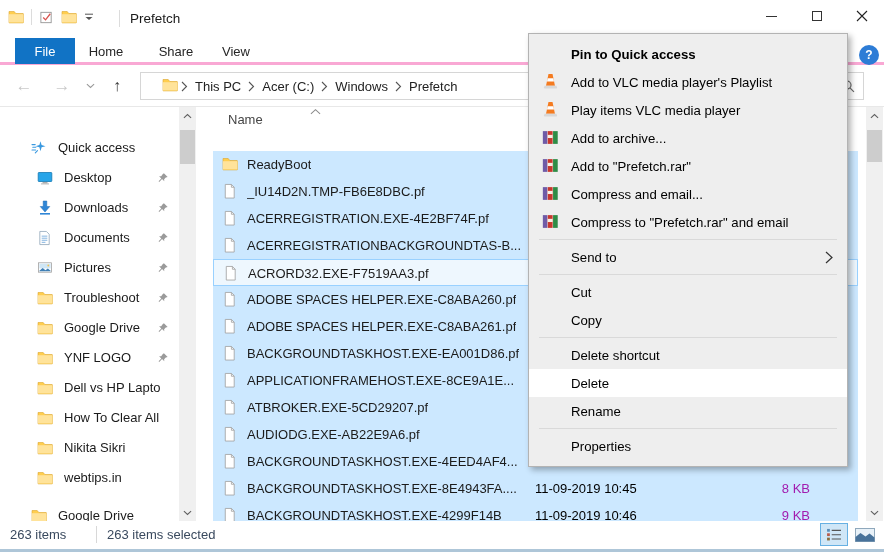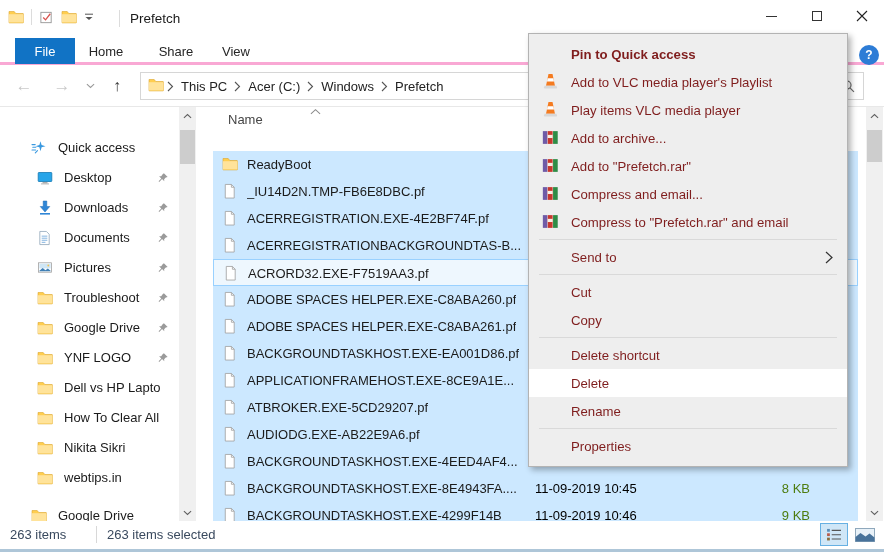--- a/index.html
+++ b/index.html
@@ -26,21 +26,21 @@
   .help-btn { position:absolute; left:859px; top:45px; width:20px; height:20px; border-radius:50%;
               background:#2d7cd6; color:#fff; font-size:12px; font-weight:bold;
               display:flex; align-items:center; justify-content:center; }
 
   
   .toolbar { position:absolute; left:0; top:65px; right:0; height:42px; border-bottom:1px solid #e8e8e8; background:#fff; }
   .nav-arrow { position:absolute; top:0; height:42px; display:flex; align-items:center; justify-content:center; }
   .arrow-dis { color:#c9c9c9; font-size:17px; }
   .arrow-en  { color:#3b3b3b; font-size:16px; }
   .addr-box { position:absolute; left:140px; top:7px; width:560px; height:28px; border:1px solid #d6d6d6; background:#fff;
-              display:flex; align-items:center; padding-left:7px; }
+              display:flex; align-items:center; padding-left:21px; }
   .crumb { padding:0 4px; color:#222; white-space:nowrap; }
   .crumb-sep { padding:0 3px; display:flex; align-items:center; }
   .search-box { position:absolute; left:704px; top:7px; width:160px; height:28px; border:1px solid #d6d6d6; background:#fff; }
   .search-box .mag { position:absolute; right:7px; top:6px; }
 
   
   .sidebar { position:absolute; left:0; top:133px; width:178px; height:388px; overflow:hidden; }
   .side-item { position:relative; height:30px; display:flex; align-items:center; cursor:default; }
   .side-item .icon { position:absolute; top:7px; }
   .side-item .lbl { position:absolute; top:7px; white-space:nowrap; }
@@ -57,34 +57,34 @@
   
   .col-header { position:absolute; left:228px; top:112px; color:#454545; }
   .sort-chevron { position:absolute; left:310px; top:103px; }
   .rows { position:absolute; left:213px; top:151px; width:645px; height:370px; overflow:hidden; }
   .frow { position:relative; height:27px; display:flex; align-items:center; }
   .frow.sel { background:#cce8ff; }
   .frow.focus { background:#eef7fe; border:1px solid #99d1ff; }
   .frow .icon { position:absolute; left:9px; top:5px; }
   .frow .fname { position:absolute; left:34px; top:6px; white-space:nowrap; max-width:300px; overflow:hidden; }
   .frow .fdate { position:absolute; left:322px; top:6px; white-space:nowrap; color:#000000; }
-  .frow .fsize { position:absolute; right:48px; top:6px; white-space:nowrap; color:#4d7c0f; }
+  .frow .fsize { position:absolute; right:48px; top:6px; white-space:nowrap; color:#a21caf; }
 
   
   .statusbar { position:absolute; left:0; top:521px; right:0; height:40px; background:#fff; }
   .status-txt { position:absolute; top:6px; color:#39495e; }
   .status-sep { position:absolute; left:96px; top:5px; width:1px; height:17px; background:#d8d8d8; }
   .view-btn { position:absolute; top:2px; width:28px; height:23px; display:flex; align-items:center; justify-content:center; }
   .view-btn.active { background:#cfe6f7; border:1px solid #66b0e3; }
   .bottom-edge { position:absolute; left:0; bottom:0; right:0; height:3px; background:#aec6d8; }
 
   
   .ctx-menu { position:absolute; left:528px; top:33px; width:320px; background:#eeeeee;
               border:1px solid #b3b3b3; box-shadow:3px 3px 6px rgba(0,0,0,.3); padding:6px 0; z-index:10; }
-  .ctx-item { position:relative; height:28px; display:flex; align-items:center; padding-left:42px; font-size:13.2px; color:#7f1d1d; }
+  .ctx-item { position:relative; height:28px; display:flex; align-items:center; padding-left:42px; font-size:13.2px; color:#000000; }
   .ctx-item.bold { font-weight:bold; }
   .ctx-item.hover { background:#ffffff; }
   .ctx-item .micon { position:absolute; left:13px; top:5px; }
   .ctx-item .subarrow { position:absolute; right:14px; top:8px; }
   .ctx-sep { height:1px; background:#d9d9d9; margin:3px 10px 3px 10px; }
 </style>
 </head>
 <body>
 
 <div class="window">

